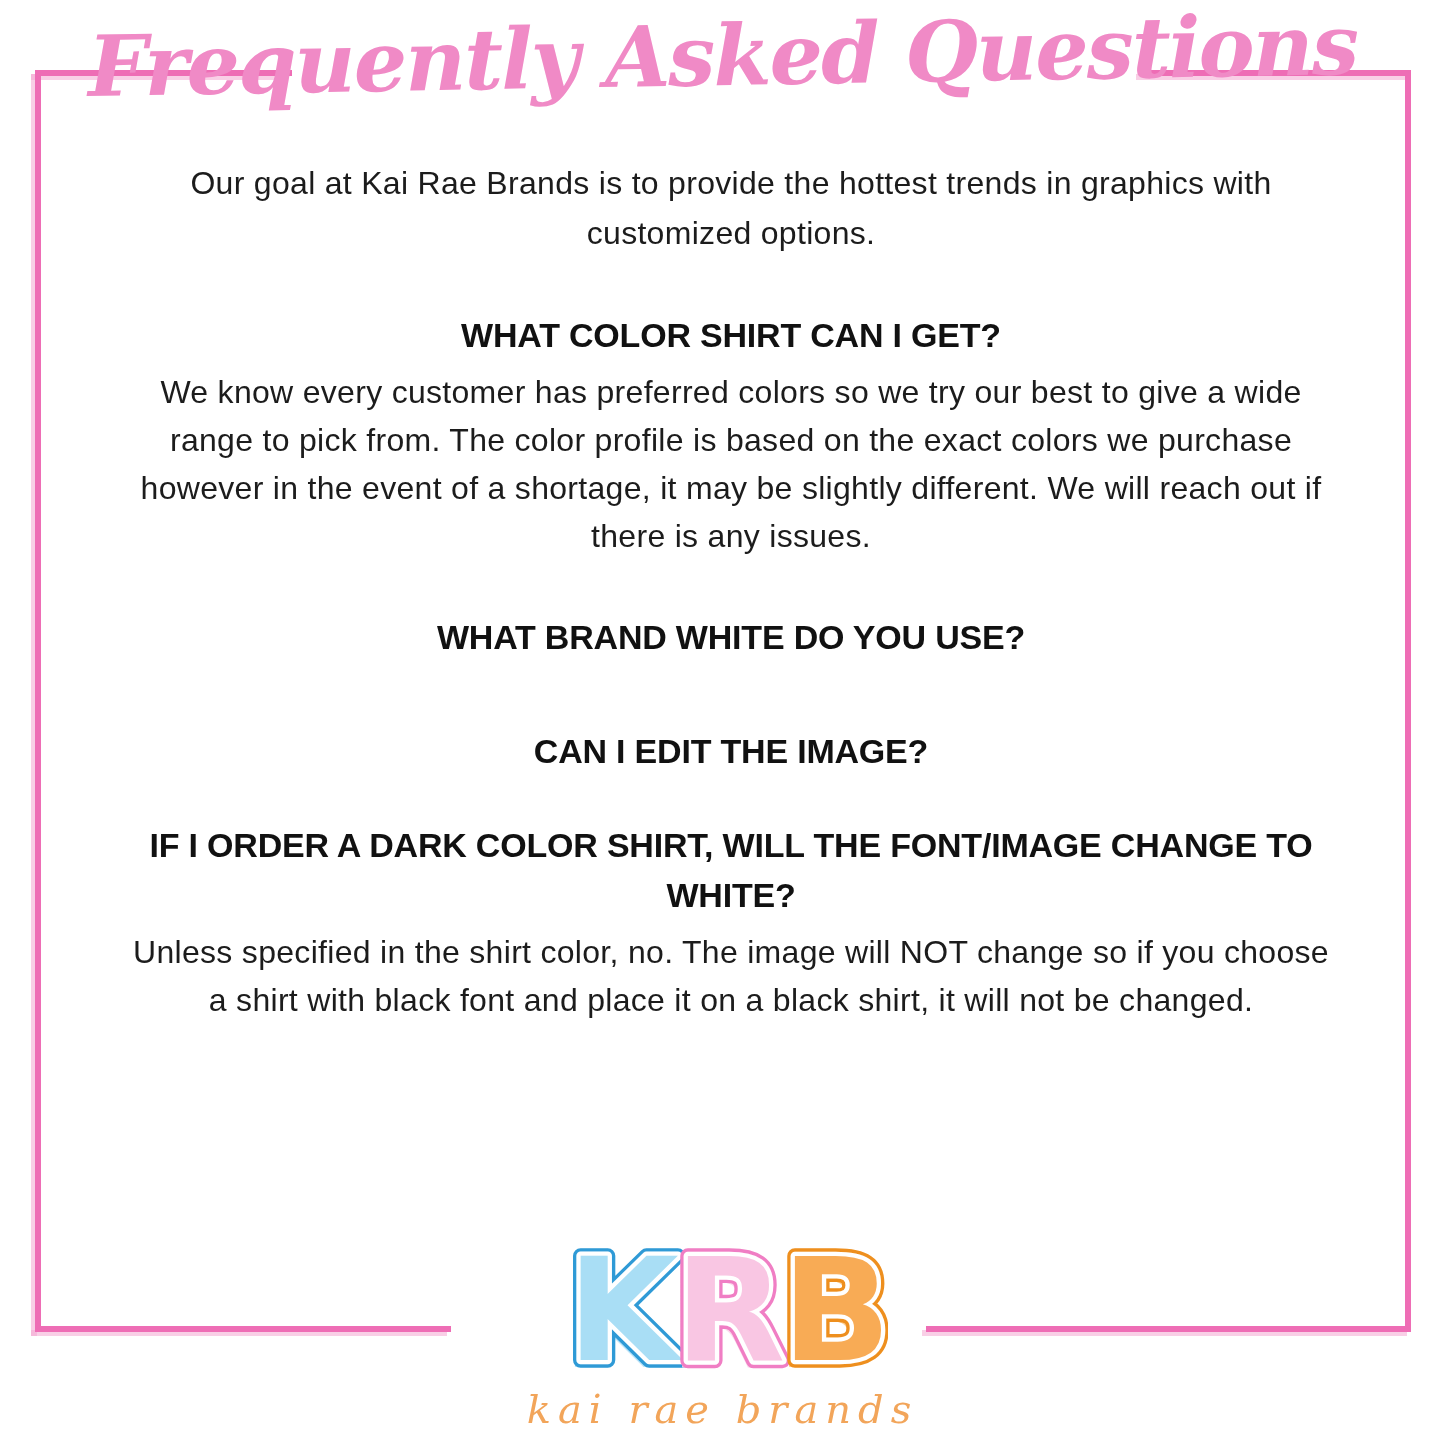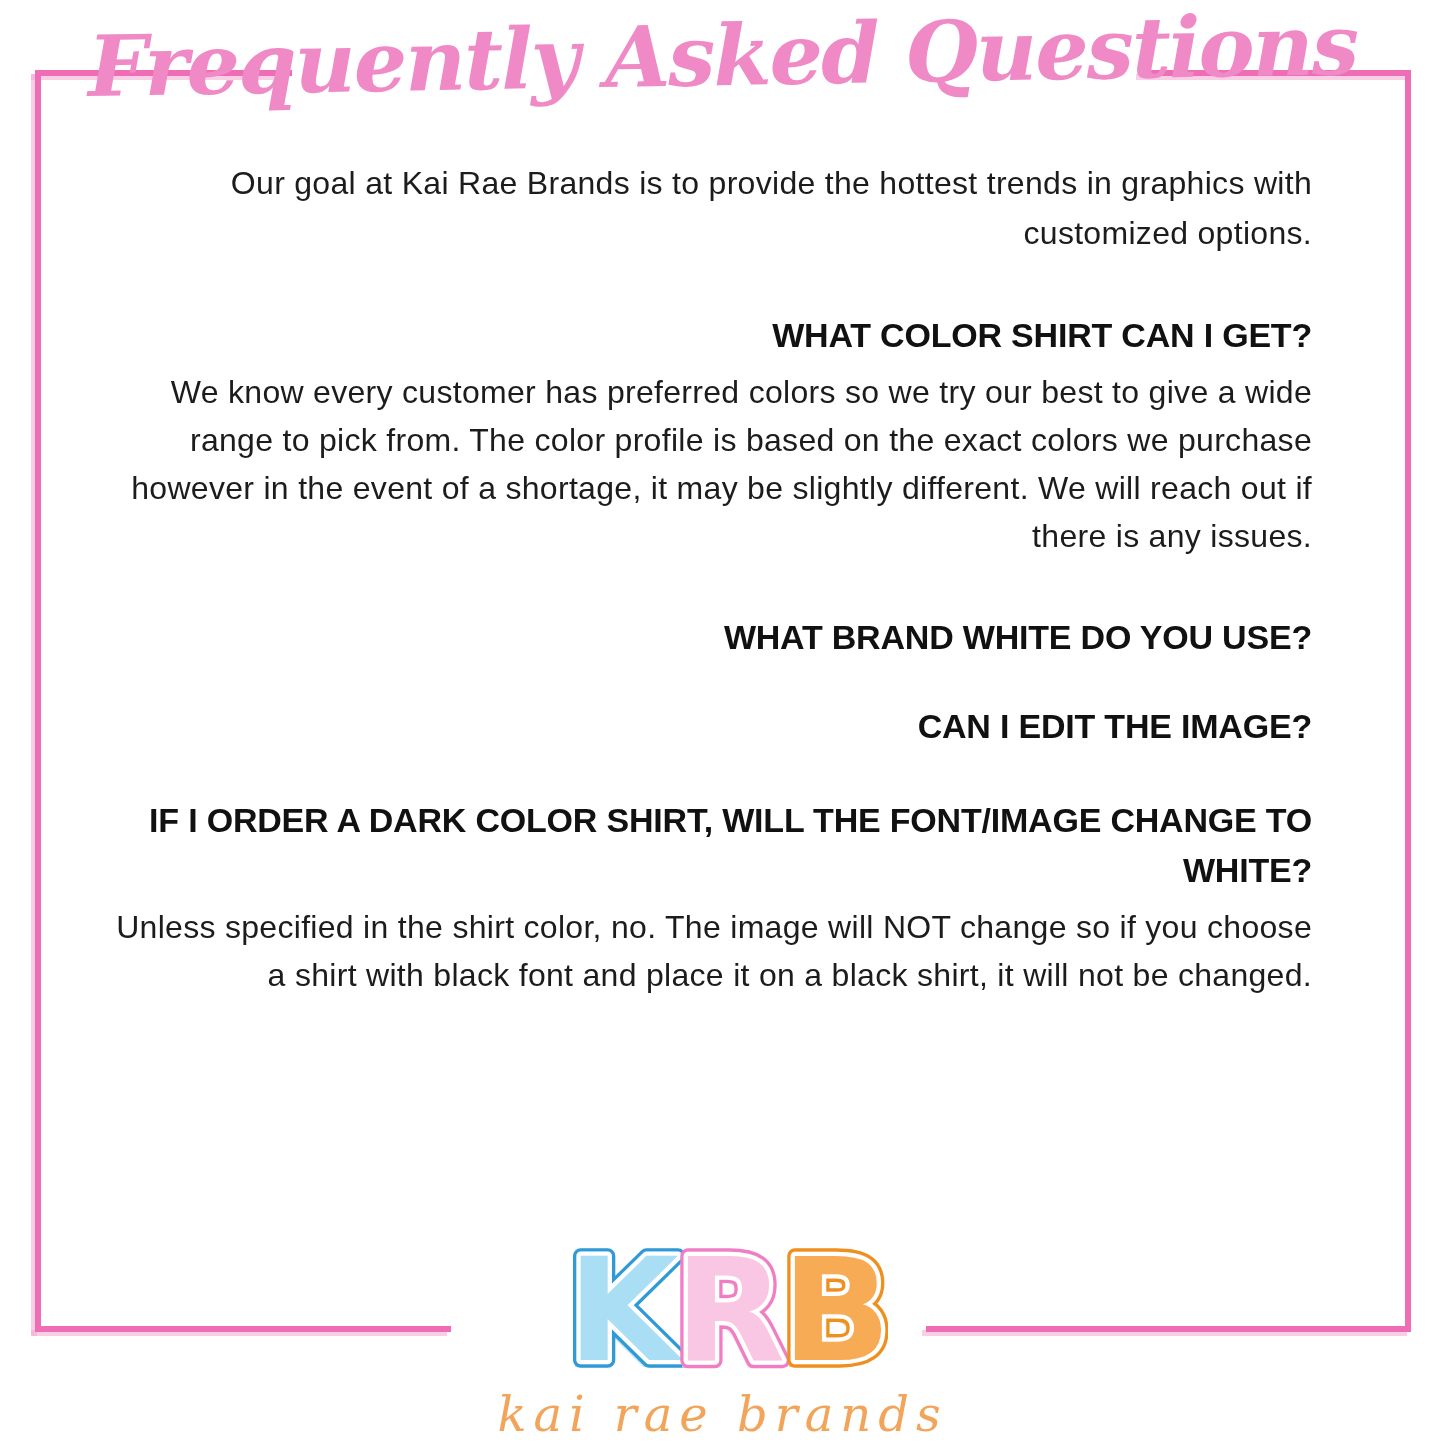--- a/index.html
+++ b/index.html
@@ -45,40 +45,40 @@
     font-size: 84px;
     letter-spacing: -2px;
     color: #f08ac6;
     transform: rotate(-1deg);
   }
 
   
   .content {
     position: absolute;
     top: 158px;
-    left: 112px;
+    left: 131px;
     width: 1200px;
-    text-align: right;
+    text-align: center;
     color: #1c1c1c;
   }
   .intro {
     font-size: 32px;
     line-height: 50px;
     letter-spacing: 0.3px;
   }
   .faq-question {
     margin-top: 52px;
     margin-bottom: 8px;
     font-size: 34px;
     line-height: 50px;
     font-weight: 800;
     letter-spacing: -0.2px;
     color: #111111;
   }
-  .faq-q3 { margin-top: 39px; }
+  .faq-q3 { margin-top: 64px; }
   .faq-q4 { margin-top: 44px; }
   .faq-answer {
     font-size: 32px;
     line-height: 48px;
     letter-spacing: 0.3px;
   }
 
   
   .logo-wrap {
     position: absolute;
@@ -95,21 +95,21 @@
   }
   .logo-svg text {
     font-family: "DejaVu Sans", sans-serif;
     font-weight: bold;
     font-size: 150px;
   }
   .logo-tagline {
     margin-top: -4px;
     font-family: "DejaVu Serif", serif;
     font-style: italic;
-    font-size: 48px;
+    font-size: 40px;
     letter-spacing: 7px;
     color: #f2a55a;
   }
 </style>
 </head>
 <body>
 
 <div class="canvas">
 
   <div class="frame-seg seg-top-left"></div>

